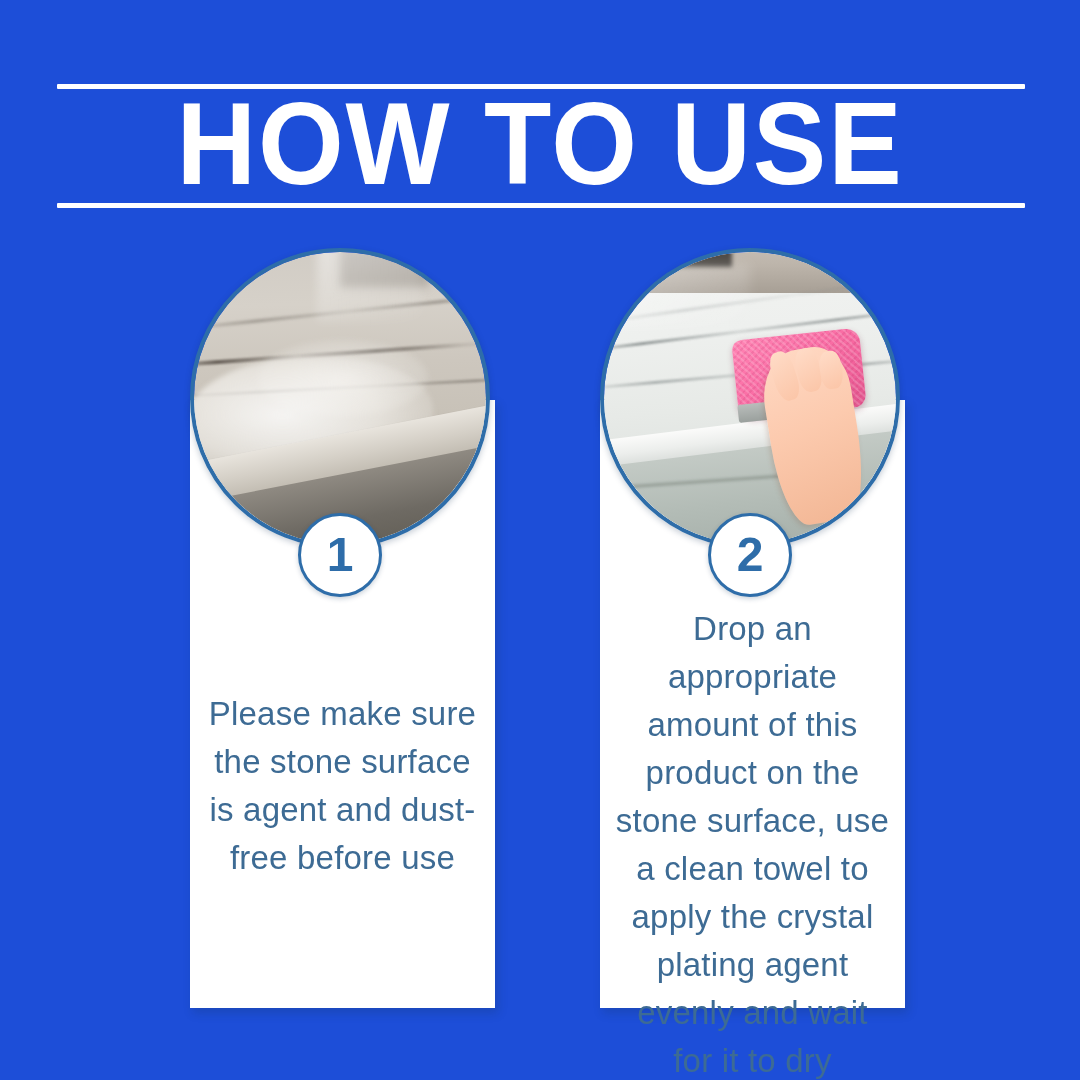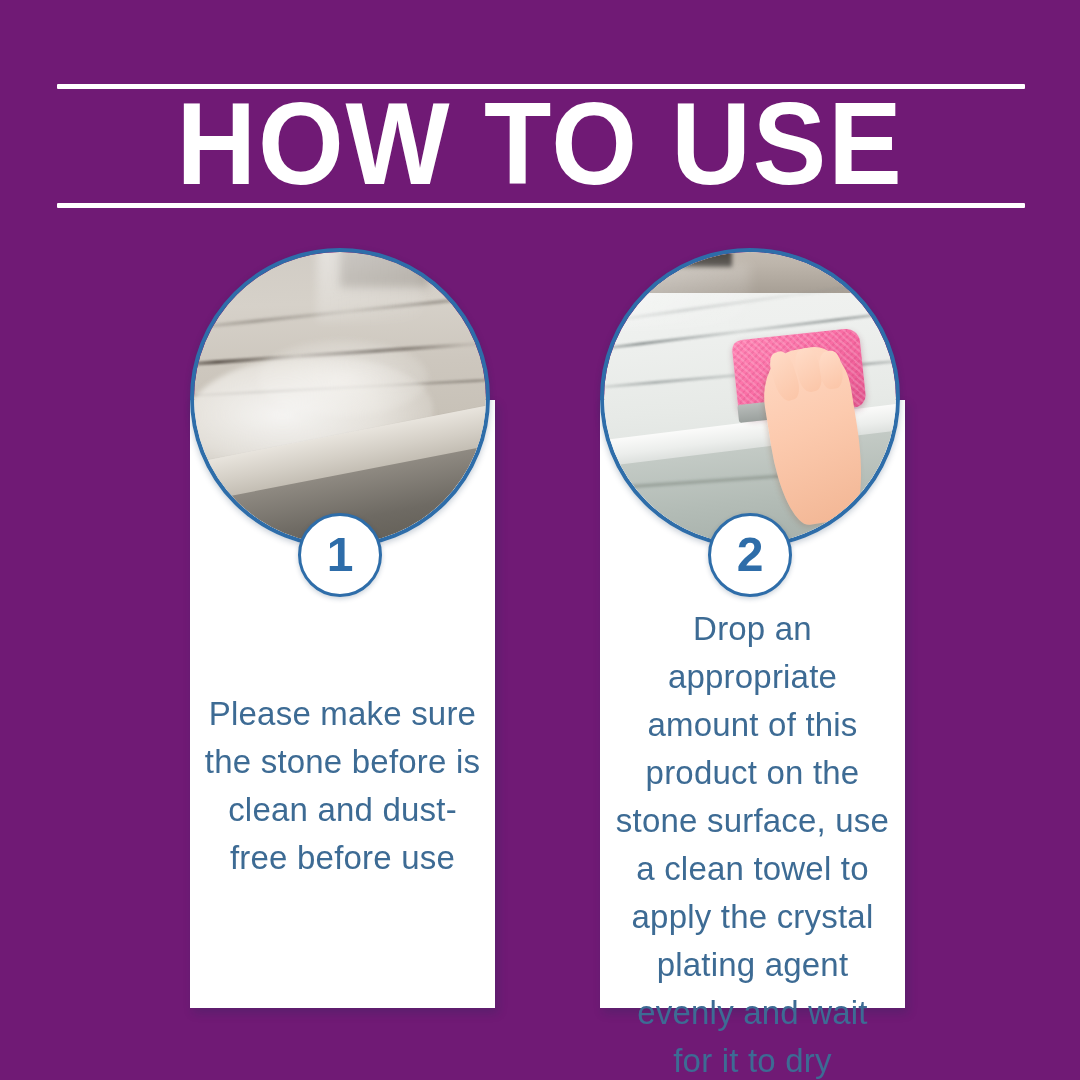--- a/index.html
+++ b/index.html
@@ -11,21 +11,21 @@
     height: 1080px;
     overflow: hidden;
     font-family: "Liberation Sans", sans-serif;
     background: #5a8fc2;
   }
 
   #poster {
     position: relative;
     width: 1080px;
     height: 1080px;
-    background: #701a75;
+    background: #1d4ed8;
     overflow: hidden;
   }
 
   
   .header {
     position: absolute;
     left: 0;
     top: 0;
     width: 1080px;
     height: 215px;
@@ -336,21 +336,21 @@
 
 <div id="poster">
 
   <div class="header">
     <div class="rule rule-top"></div>
     <div class="title">HOW TO USE</div>
     <div class="rule rule-bottom"></div>
   </div>
 
   <div class="card card-1">
-    <div class="card-text">Please make sure the stone before is clean and dust-free before use</div>
+    <div class="card-text">Please make sure the stone surface is agent and dust-free before use</div>
   </div>
 
   <div class="photo photo-1">
     <div class="photo-inner">
       <div class="p1-bg"></div>
       <div class="p1-veinB"></div>
       <div class="p1-veinA"></div>
       <div class="p1-veinC"></div>
       <div class="p1-foam2"></div>
       <div class="p1-foam"></div>

